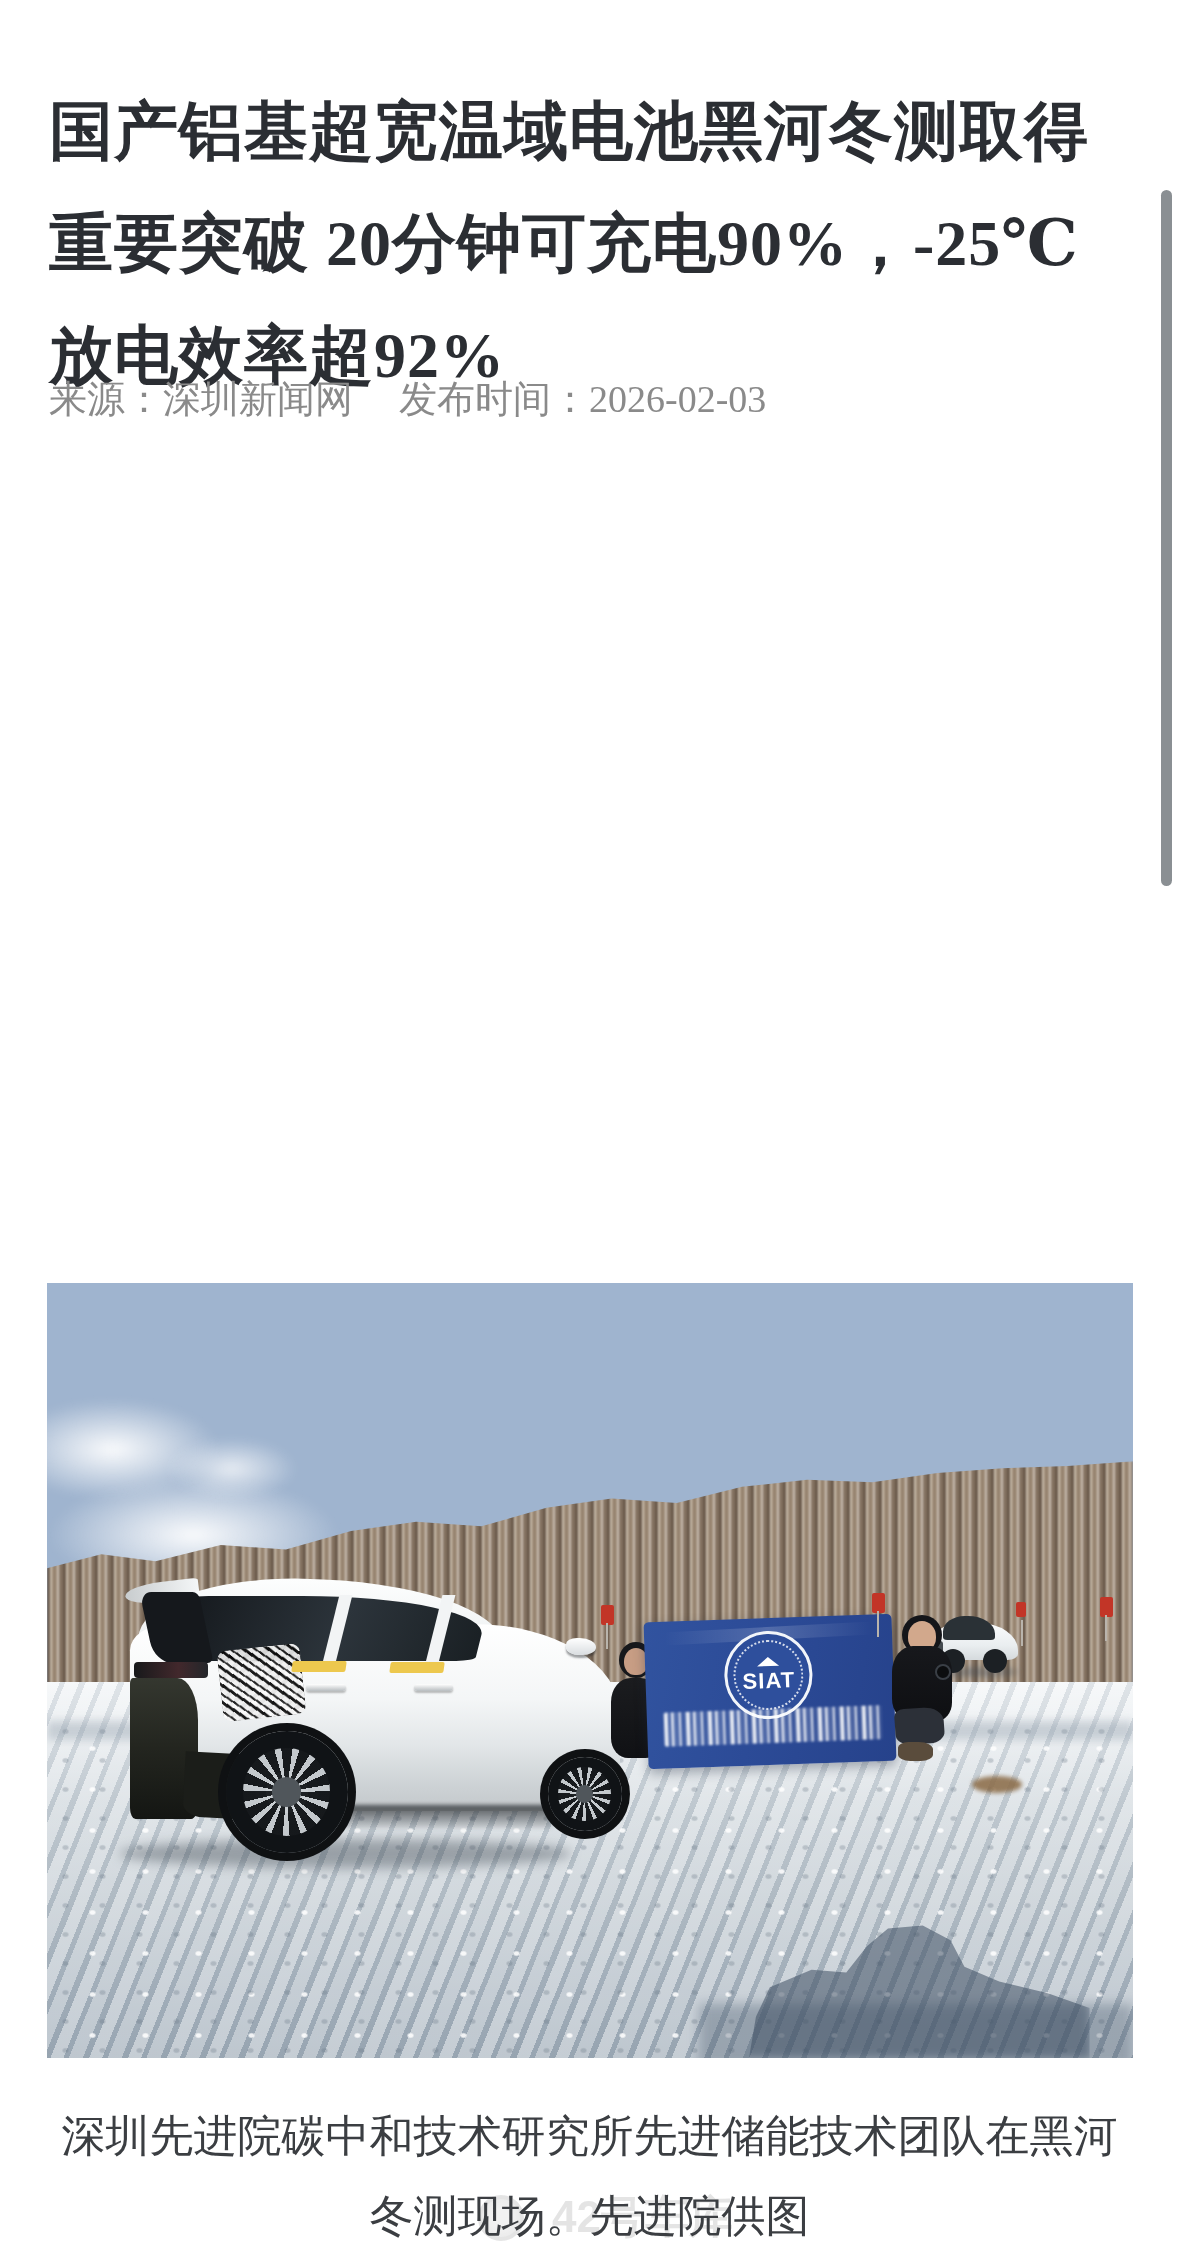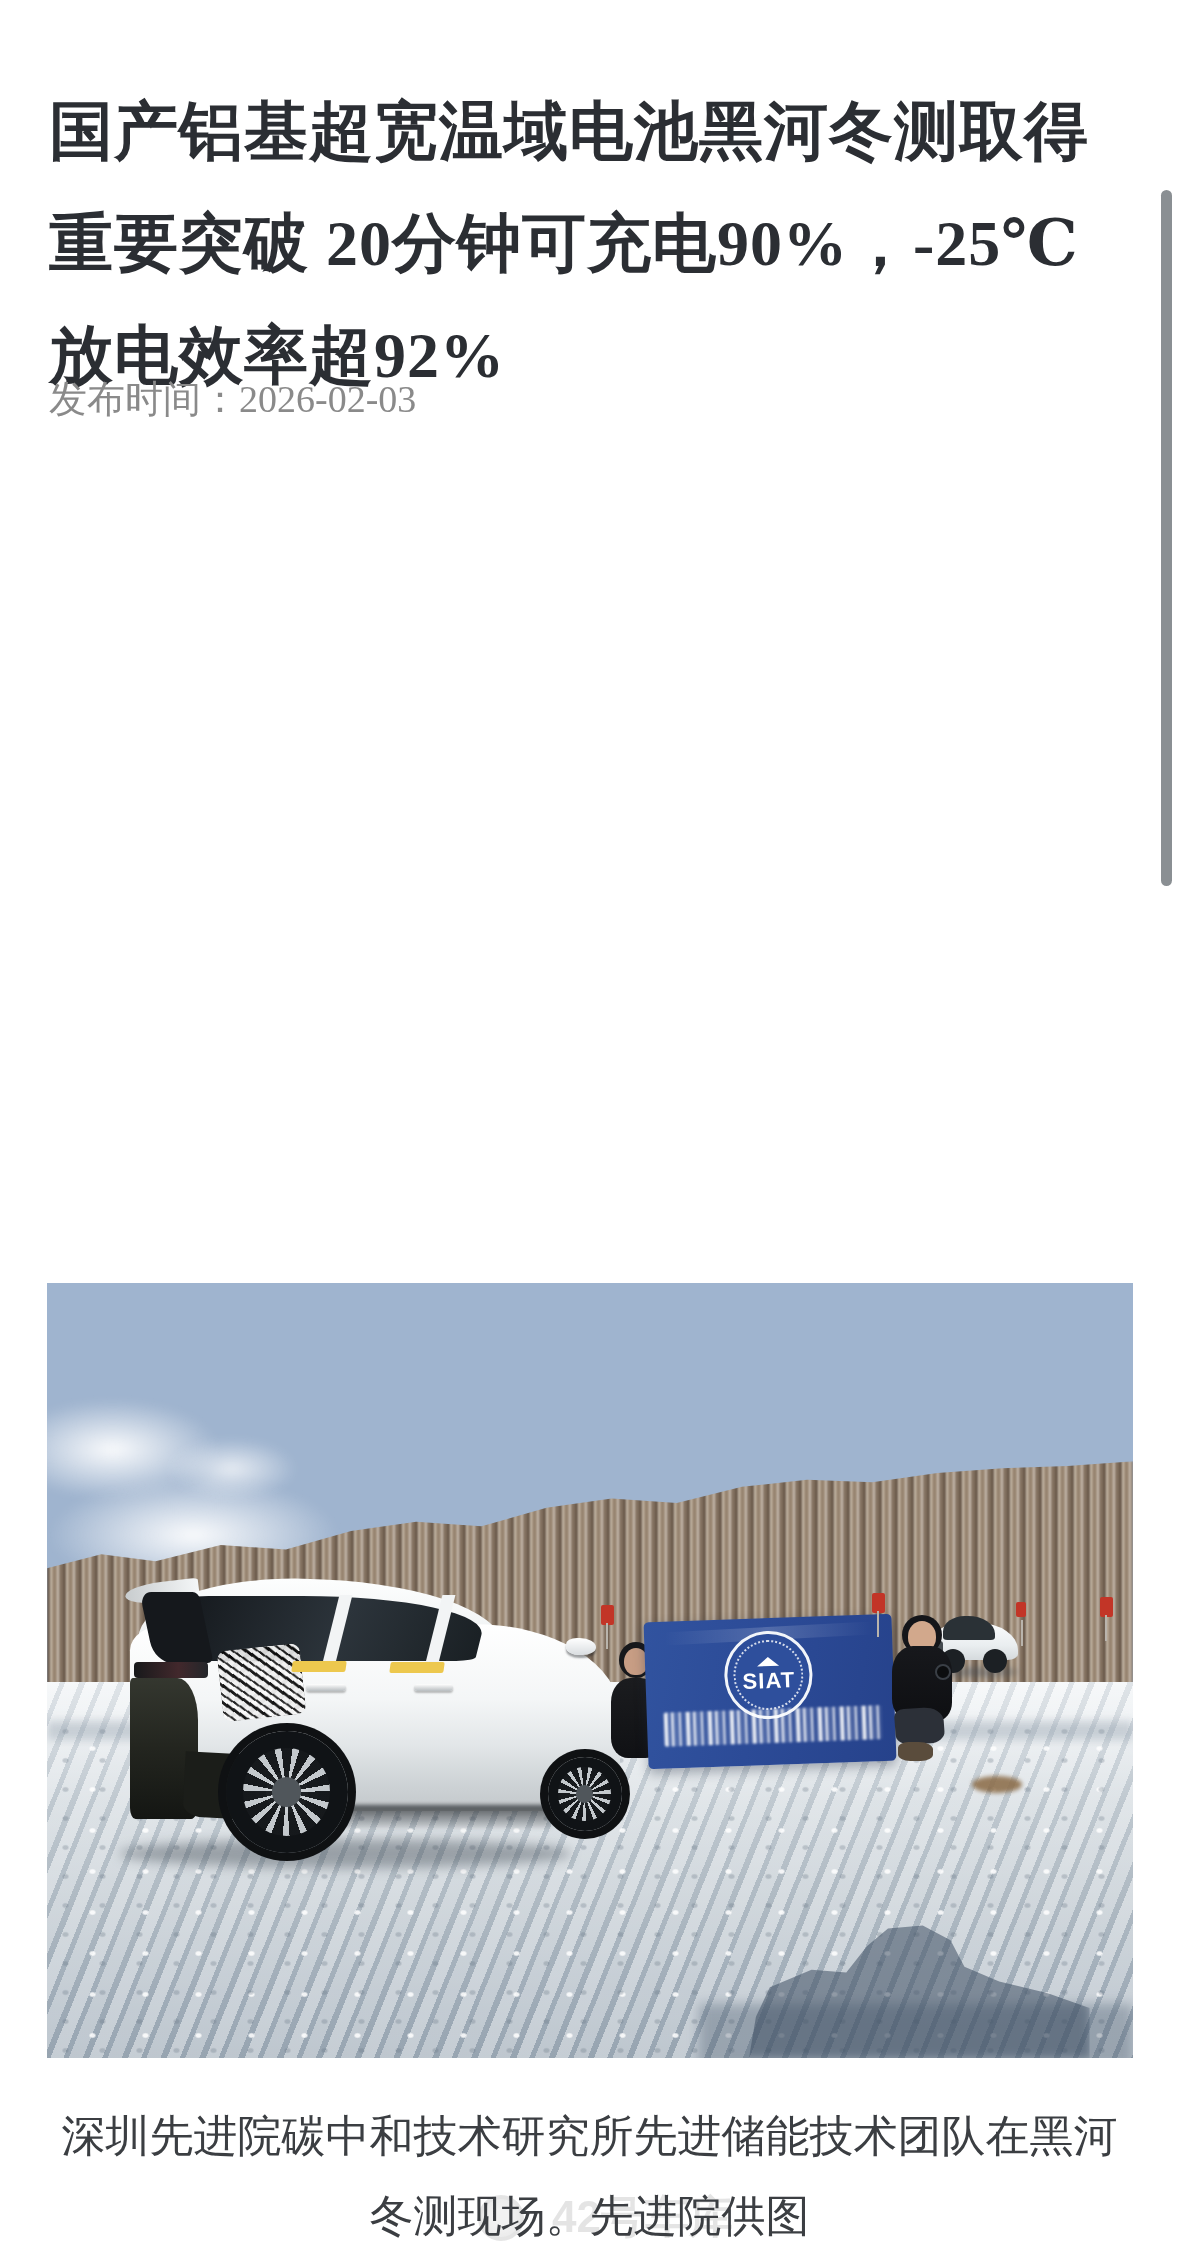--- a/index.html
+++ b/index.html
@@ -149,20 +149,21 @@
   .scrollbar{position:absolute;right:7px;top:190px;width:11px;height:696px;border-radius:6px;background:#8a8f93;}
 </style>
 </head>
 <body>
 
 <div class="screen">
 
   <h1 class="title">国产铝基超宽温域电池黑河冬测取得重要突破 20分钟可充电90%，-25℃放电效率超92%</h1>
 
   <div class="meta">
+    <span>来源：深圳新闻网</span>
     <span>发布时间：2026-02-03</span>
   </div>
 
 
   <figure class="photo" style="margin:0;">
     <div class="ph-sky"></div>
     <div class="ph-cloud c1"></div>
     <div class="ph-cloud c2"></div>
     <div class="ph-cloud c3"></div>
     <div class="ph-trees"></div>

